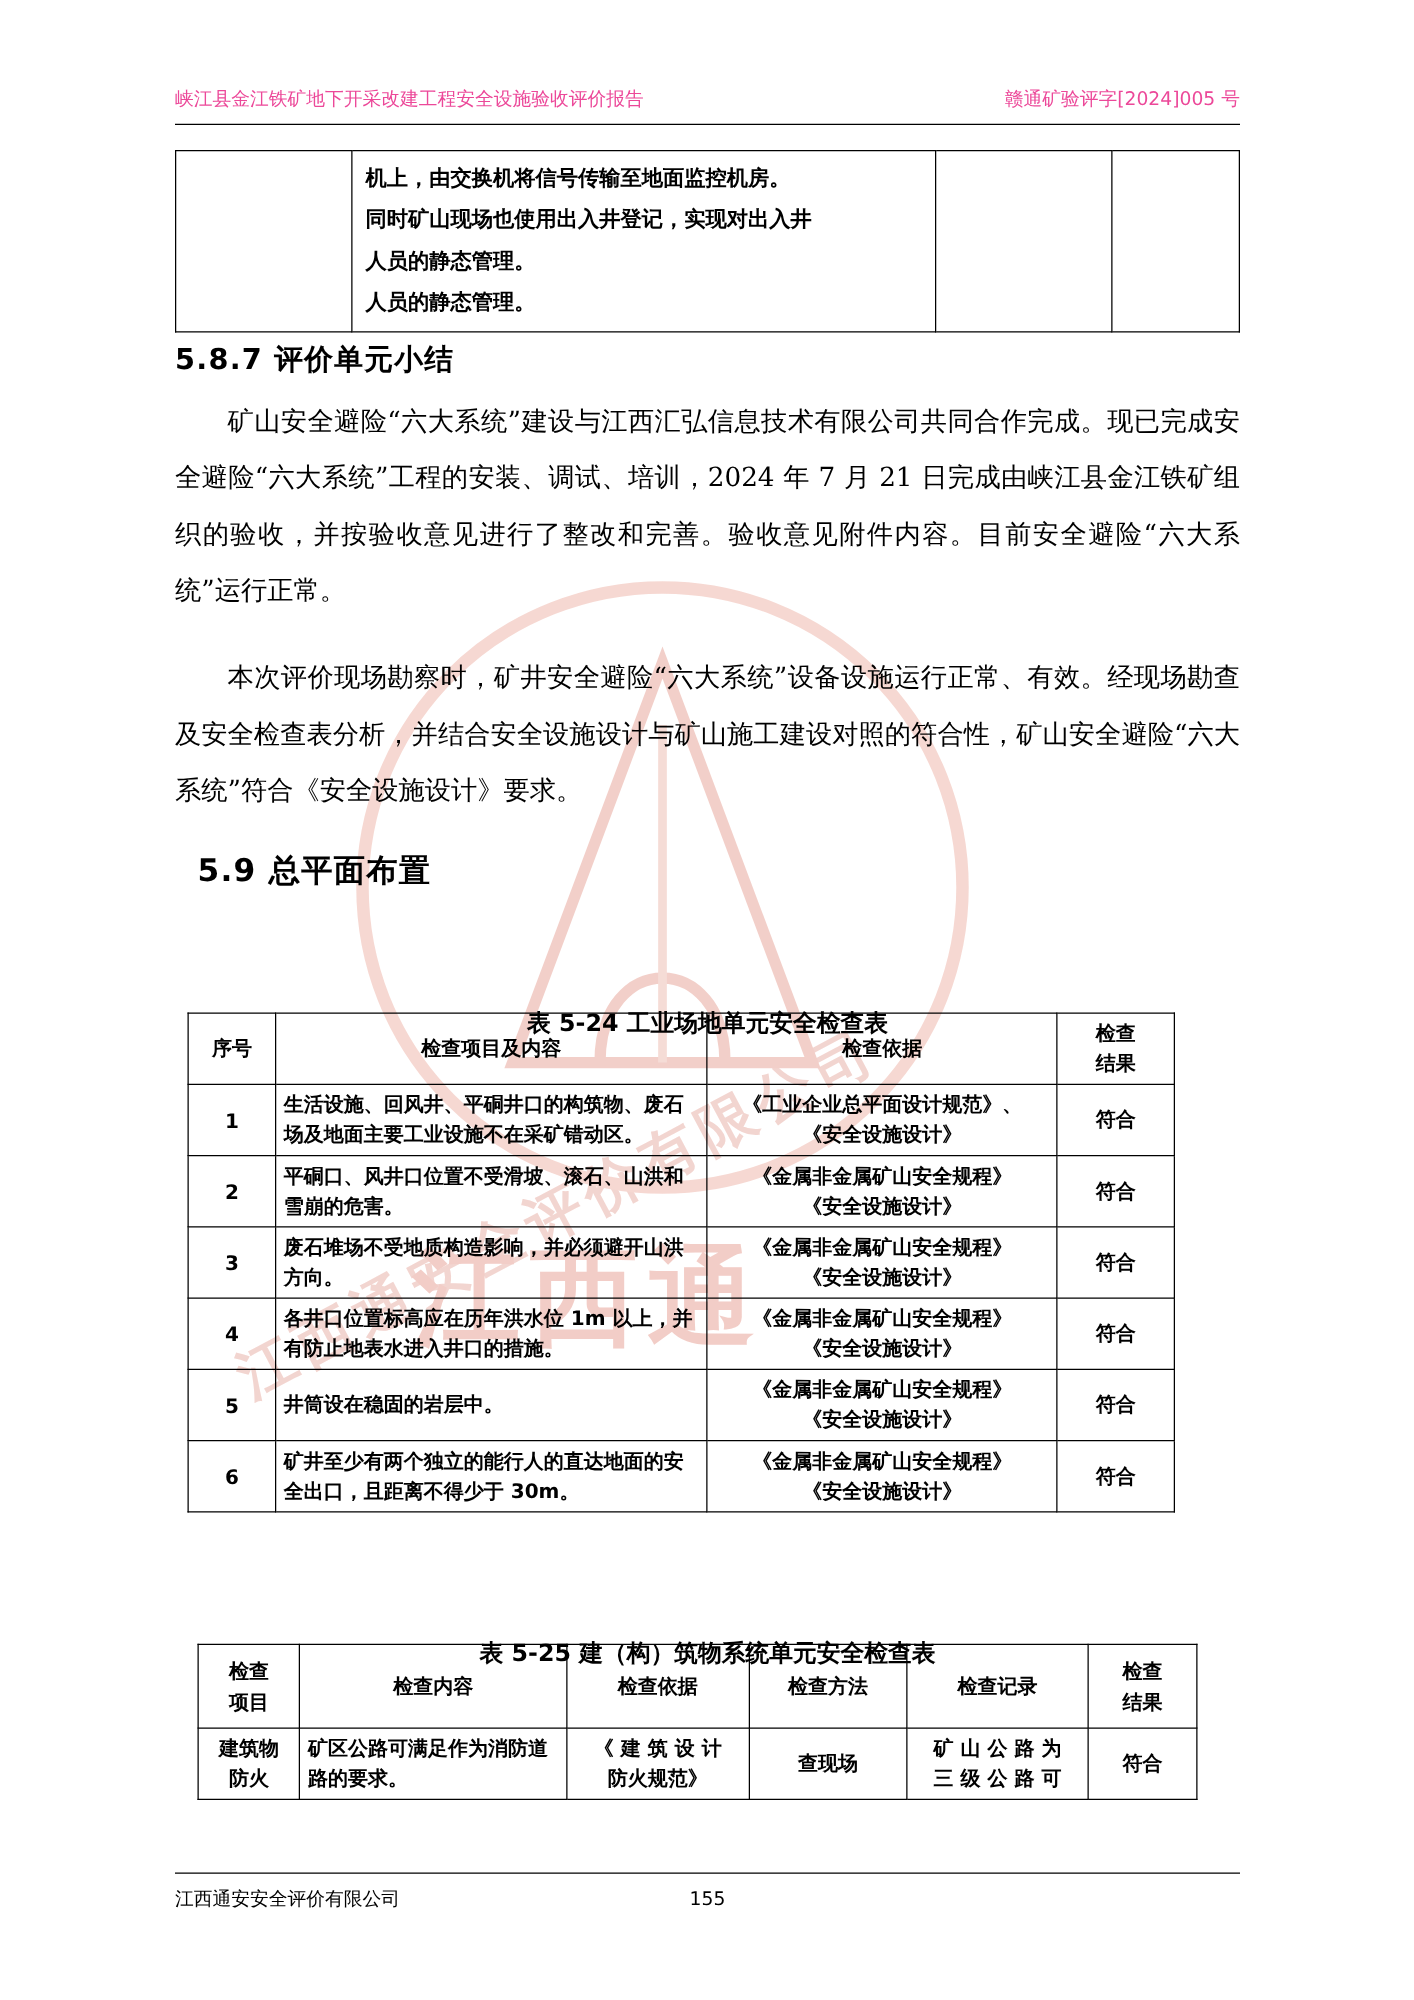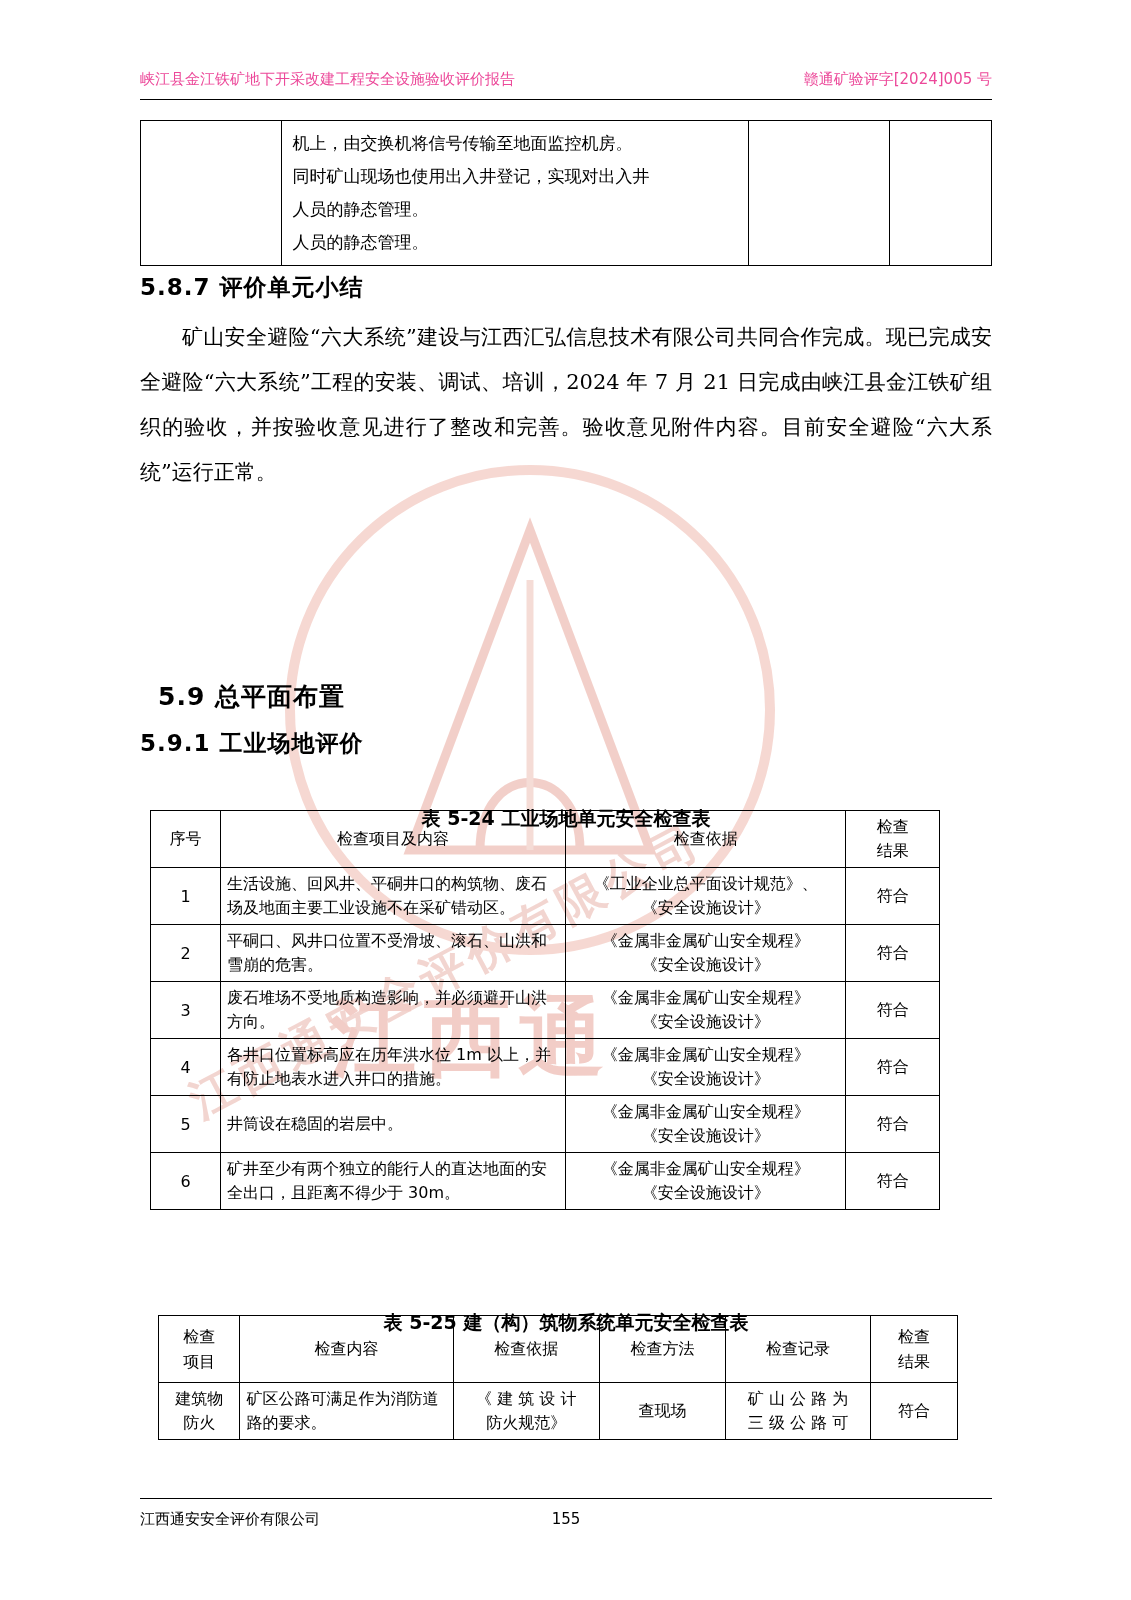--- a/index.html
+++ b/index.html
@@ -105,21 +105,21 @@
   .block { position: absolute; z-index: 8; }
 
   table.doc {
     border-collapse: collapse;
     width: 100%;
     font-family: "DejaVu Sans", "Liberation Sans", sans-serif;
   }
   table.doc td, table.doc th {
     border: 1px solid #000;
     padding: 4px 6px;
-    font-weight: normal;
+    font-weight: bold;
     font-size: 16px;
     vertical-align: middle;
     background: transparent;
   }
   .c { text-align: center; }
   .l { text-align: left; }
 
   h3.sec {
     font-family: "DejaVu Sans", "Liberation Sans", sans-serif;
     font-weight: bold;
@@ -192,28 +192,28 @@
     </div>
 
     <div class="block" style="left: 0; top: 272px; width: 852px;">
       <h3 class="sec">5.8.7 评价单元小结</h3>
     </div>
 
     <div class="block" style="left: 0; top: 315px; width: 852px;">
       <p class="para">矿山安全避险“六大系统”建设与江西汇弘信息技术有限公司共同合作完成。现已完成安全避险“六大系统”工程的安装、调试、培训，2024 年 7 月 21 日完成由峡江县金江铁矿组织的验收，并按验收意见进行了整改和完善。验收意见附件内容。目前安全避险“六大系统”运行正常。</p>
     </div>
 
+    <div class="block" style="left: 0; top: 520px; width: 852px;">
+      <p class="para">本次评价现场勘察时，矿井安全避险“六大系统”设备设施运行正常、有效。经现场勘查及安全检查表分析，并结合安全设施设计与矿山施工建设对照的符合性，矿山安全避险“六大系统”符合《安全设施设计》要求。</p>
+    </div>
 
     <div class="block" style="left: 18px; top: 680px; width: 834px;">
       <h2 class="sec">5.9 总平面布置</h2>
     </div>
 
-    <div class="block" style="left: 0; top: 728px; width: 852px;">
-      <h3 class="sec">5.9.1 工业场地评价</h3>
-    </div>
 
     <div class="block" style="left: 0; top: 778px; width: 852px;">
       <div class="tbl-cap">表 5-24  工业场地单元安全检查表</div>
     </div>
 
     <div class="block" style="left: 10px; top: 810px; width: 790px;">
       <table class="doc">
         <tbody>
             <tr>
           <th class="c" style="width: 62px; white-space: pre-line; padding: 10px 4px;">序号</th>

